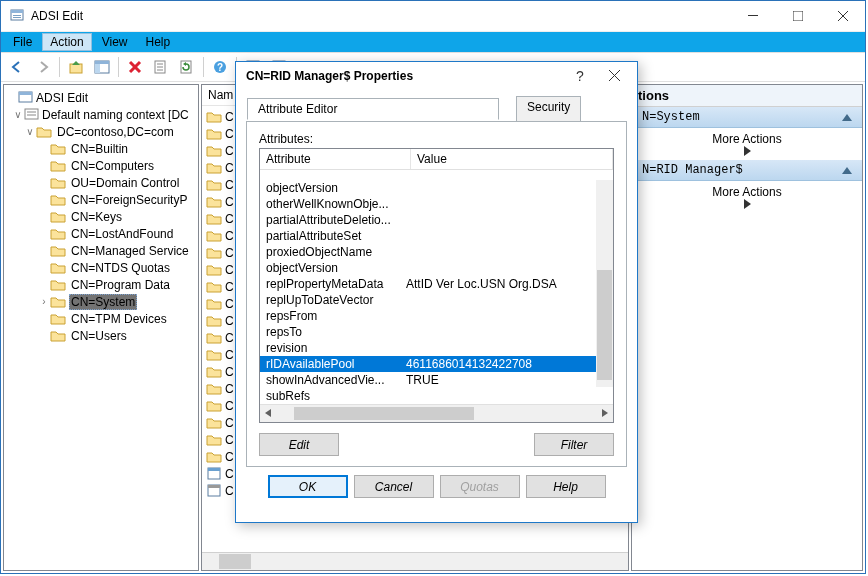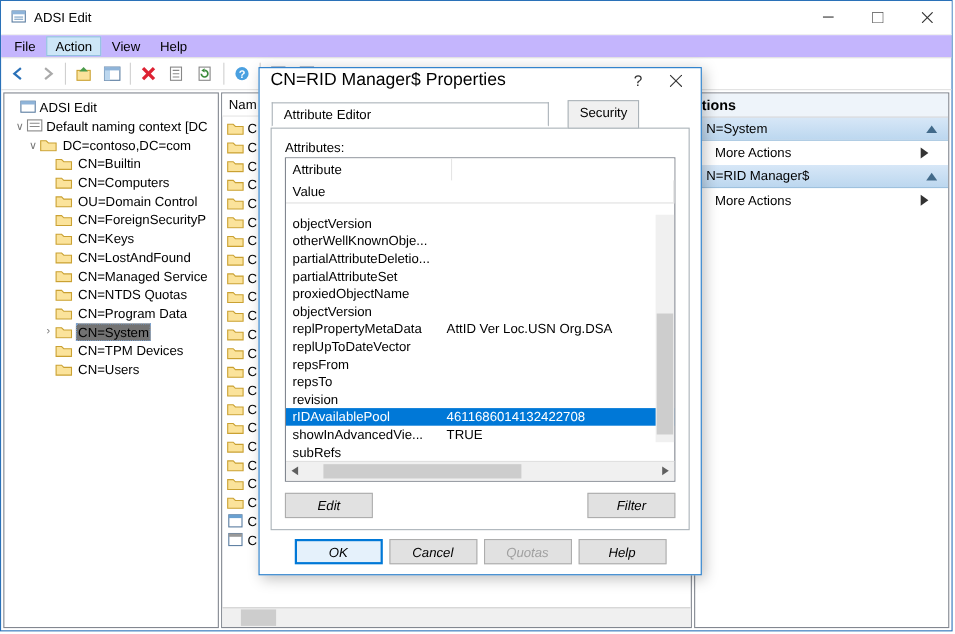--- a/index.html
+++ b/index.html
@@ -2,57 +2,57 @@
 <html><head>
 <meta charset="utf-8">
 <style>
 html,body{margin:0;padding:0;font-family:"Segoe UI",Tahoma,sans-serif;font-size:12px;color:#000;background:#fff;height:100%;}
 .window{border:1px solid #2a71b8;width:866px;height:574px;position:relative;background:#fff;box-sizing:border-box;display:flex;flex-direction:column;}
 .titlebar{height:30px;display:flex;align-items:center;background:#fff;border-bottom:1px solid #eee;}
 .titlebar .ico{margin:0 6px 0 8px;}
 .titlebar .title{flex:1;font-size:12px;}
 .titlebar .btns{display:flex;height:100%;}
 .titlebar .btns div{width:45px;display:flex;align-items:center;justify-content:center;color:#555;}
-.menubar{height:20px;display:flex;align-items:center;padding:0 4px;gap:2px;background:#c4b5fd;}
+.menubar{height:20px;display:flex;align-items:center;padding:0 4px;gap:2px;background:#0ea5e9;}
 .menubar span{padding:2px 8px;}
 .menubar span.sel{background:#cde6f7;border:1px solid #92c0e0;padding:1px 7px;}
 .toolbar{height:28px;border-top:1px solid #e0e0e0;border-bottom:1px solid #e0e0e0;display:flex;align-items:center;padding:0 4px;gap:2px;position:relative;z-index:1;}
 .tbtn{width:22px;height:22px;display:flex;align-items:center;justify-content:center;border:1px solid transparent;}
 .tsep{width:1px;height:20px;background:#d0d0d0;margin:0 2px;}
 .body{flex:1;display:flex;min-height:0;}
 .pane{border:1px solid #828790;background:#fff;position:relative;overflow:hidden;}
 .tree{width:190px;margin:2px 1px 2px 2px;padding:4px 2px;overflow:auto;white-space:nowrap;}
 .mid{flex:1;margin:2px 1px;display:flex;flex-direction:column;}
 .mid .head{background:#fff;border-bottom:1px solid #e5e5e5;padding:3px 6px;}
 .mid .rows{flex:1;overflow:hidden;padding:2px 0 0 4px;}
 .mid .row{height:17px;display:flex;align-items:center;}
 .mid .hscroll{height:17px;background:#f0f0f0;border-top:1px solid #d0d0d0;display:flex;align-items:center;}
 .mid .hscroll .thumb{height:15px;background:#cdcdcd;margin-left:17px;width:32px;}
 .act{width:230px;margin:2px 2px 2px 1px;display:flex;flex-direction:column;}
 .act .head{background:#eef4fa;border-bottom:1px solid #d0d0d0;padding:3px 6px;font-weight:bold;font-size:13px;}
-.act .sec{background:linear-gradient(#d7e7f7,#bcd7ef);border-bottom:1px solid #9ec1de;padding:3px 10px;display:flex;align-items:center;justify-content:space-between;}
-.act .item{padding:4px 18px;display:flex;align-items:center;justify-content:space-between;}
+.act .sec{background:linear-gradient(#d7e7f7,#bcd7ef);border-bottom:1px solid #9ec1de;padding:3px 10px;display:flex;align-items:center;justify-content:space-between;font-family:Liberation Mono, monospace;}
+.act .item{padding:4px 18px;display:flex;align-items:center;justify-content:space-between;flex-direction:column;}
 .tree-row{display:flex;align-items:center;height:17px;}
 .tree-row .tw{width:12px;text-align:center;color:#777;font-size:10px;}
 .tree-row.sel .lbl{background:#737373;border:1px dotted #7da2ce;padding:0 1px;}
 .lbl{padding:0 2px;}
 .folder{width:16px;height:13px;display:inline-block;margin-right:3px;}
 .folder svg{display:block;}
 
 
 .dialog{position:absolute;left:234px;top:60px;width:401px;height:460px;border:1px solid #1e78c8;background:#fff;box-shadow:3px 3px 12px rgba(0,0,0,.25);display:flex;flex-direction:column;z-index:10;}
 .dialog .dtb{height:30px;display:flex;align-items:center;padding:0 6px 0 10px;}
-.dialog .dtb .t{flex:1;font-size:16px;}
+.dialog .dtb .t{flex:1;font-size:12px;font-weight:bold;}
 .dialog .dtb .b{width:34px;height:22px;display:flex;align-items:center;justify-content:center;color:#333;font-size:14px;}
 .dialog .tabs{display:flex;padding:6px 10px 0 10px;gap:15px;}
 .dialog .tabs .tab{padding:3px 10px;border:1px solid #aab2b8;background:#f0f0f0;position:relative;top:1px;font-size:12px;}
 .dialog .tabs .tab.act{background:#fff;border-bottom:1px solid #fff;}
 .dialog .tabbody{flex:1;margin:0 10px 8px 10px;border:1px solid #aab2b8;padding:10px 12px;display:flex;flex-direction:column;}
 .dialog .lv{border:1px solid #828790;flex:1;display:flex;flex-direction:column;min-height:0;margin-top:2px;}
-.dialog .lv .h{display:flex;background:#fff;border-bottom:1px solid #e0e0e0;flex-direction:column;}
+.dialog .lv .h{display:flex;background:#fff;border-bottom:1px solid #e0e0e0;}
 .dialog .lv .h div{padding:3px 6px;border-right:1px solid #e5e5e5;}
 .dialog .lv .rows{flex:1;overflow:hidden;font-size:12px;position:relative;margin-top:10px;}
 .dialog .lv .r{display:flex;height:16px;align-items:center;white-space:nowrap;}
 .dialog .lv .r >div:first-child{width:138px;padding-left:6px;overflow:hidden;text-overflow:ellipsis;}
 .dialog .lv .r >div:last-child{flex:1;padding-left:2px;overflow:hidden;text-overflow:ellipsis;}
 .dialog .lv .r.sel{background:#0078d7;color:#fff;}
 .dialog .lv .vscroll{position:absolute;right:0;top:0;bottom:17px;width:17px;background:#f0f0f0;}
 .dialog .lv .vscroll .thumb{position:absolute;left:1px;right:1px;top:90px;height:110px;background:#cdcdcd;}
 .dialog .lv .hscroll{height:17px;background:#f0f0f0;display:flex;align-items:center;border-top:1px solid #e0e0e0;}
 .dialog .lv .hscroll .thumb{height:13px;background:#cdcdcd;margin-left:17px;width:180px;}

